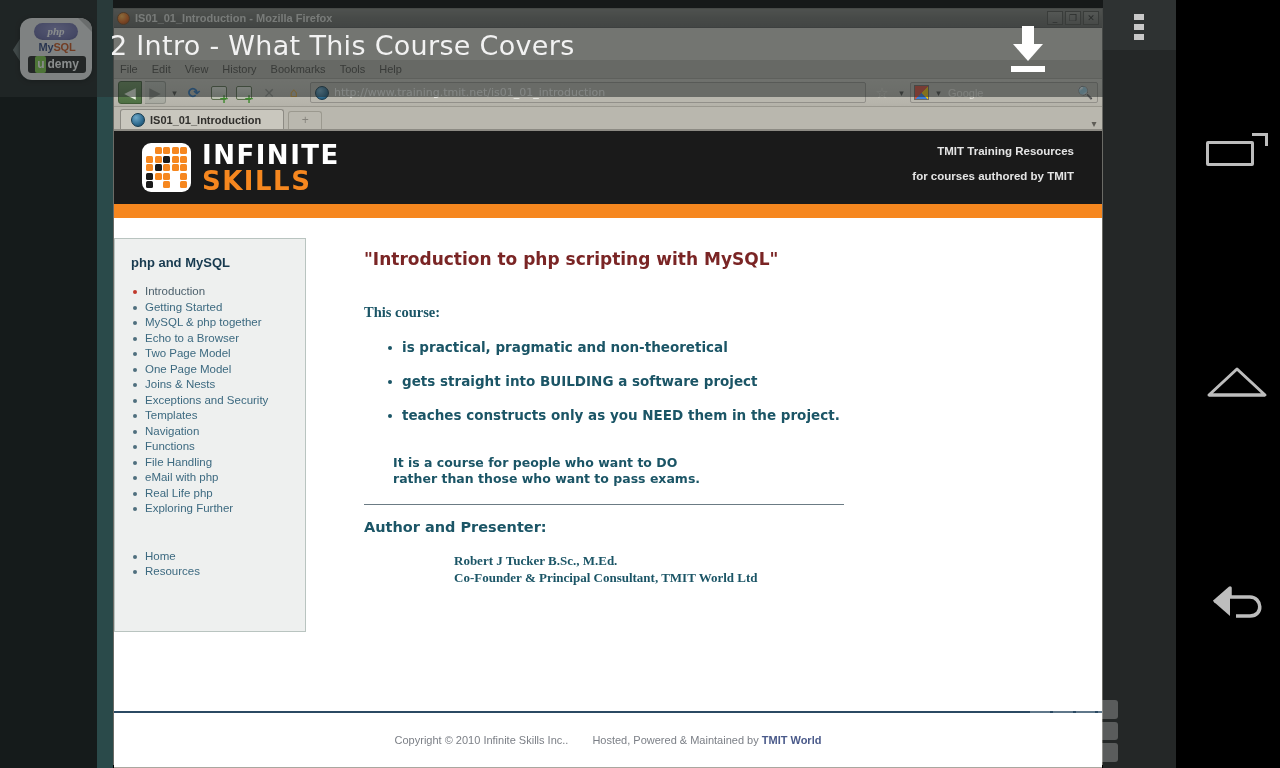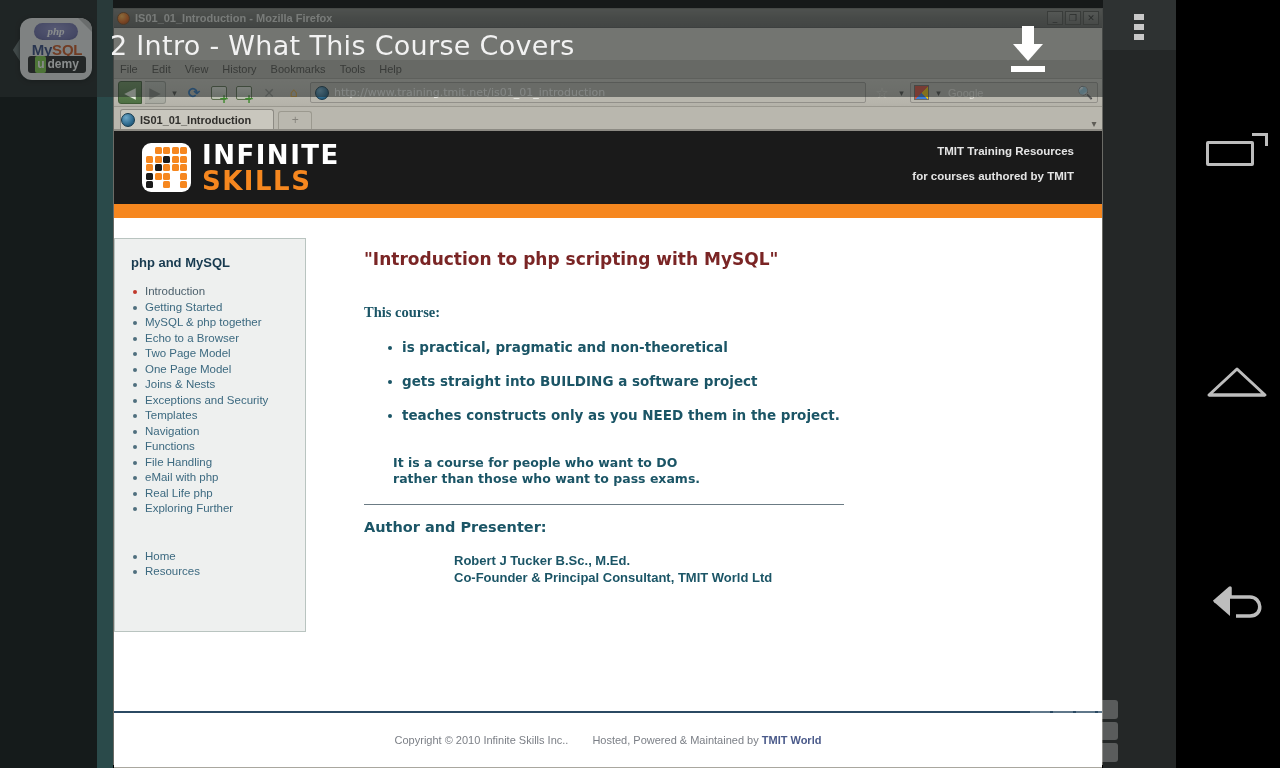--- a/index.html
+++ b/index.html
@@ -38,21 +38,21 @@
   .thumb-php {
     position: absolute; left: 14px; top: 5px;
     width: 44px; height: 17px; border-radius: 9px;
     background: radial-gradient(ellipse at 50% 35%, #8e8ec9 0%, #6a6aa8 70%, #4d4d86 100%);
     color: #fff; font-style: italic; font-weight: bold;
     font-size: 11px; line-height: 17px; text-align: center;
     font-family: "Liberation Serif", serif;
   }
   .thumb-mysql {
     position: absolute; left: 10px; top: 23px; width: 54px;
-    font-size: 15px; font-weight: bold; text-align: center;
+    font-size: 11px; font-weight: bold; text-align: center;
     color: #2b3f7a; letter-spacing: -.2px;
   }
   .thumb-mysql .sql { color: #c94f18; }
   .thumb-udemy {
     position: absolute; left: 8px; top: 38px; width: 58px; height: 17px;
     background: #1f1f1f; border-radius: 3px;
     font-size: 12px; font-weight: bold; line-height: 17px;
     color: #fff; text-align: center;
   }
   .thumb-udemy .u {
@@ -167,21 +167,21 @@
   .mag { color: #5a8a5a; font-size: 13px; }
 
   .ff-tabbar {
     height: 23px; background: #b9b7ae;
     display: flex; align-items: flex-end; padding-left: 6px;
     border-bottom: 1px solid #8d8b84;
   }
   .ff-tab {
     height: 20px; background: #c9c7be; border: 1px solid #8d8b84;
     border-bottom: none; border-radius: 3px 3px 0 0;
-    display: flex; align-items: center; gap: 5px; padding: 0 22px 0 0;
+    display: flex; align-items: center; gap: 5px; padding: 0 22px 0 10px;
   }
   .ff-tab .tab-label { font-size: 11px; font-weight: bold; color: #302f2c; }
   .tab-new {
     width: 34px; height: 18px; margin-left: 4px;
     background: #bab8af; border: 1px solid #9b998f; border-bottom: none;
     border-radius: 3px 3px 0 0;
     color: #85837c; font-size: 12px; text-align: center; line-height: 16px;
   }
   .tab-spacer { flex: 1; }
   .tab-list { width: 16px; color: #5f5d57; font-size: 10px; text-align: center; }
@@ -273,21 +273,21 @@
     margin-top: 17px; margin-left: 0px; width: 480px;
     border-top: 1px solid #6b7b84;
   }
   .mc-author {
     margin-top: 14px; font-size: 14.5px; font-weight: bold; color: #1b5566;
     font-family: "DejaVu Sans", sans-serif;
   }
   .mc-person {
     margin-top: 17px; margin-left: 90px;
     font-size: 13px; font-weight: bold; color: #1b5566; line-height: 17px;
-    font-family: Liberation Sans, sans-serif;
+    font-family: Liberation Serif, serif;
   }
 
   .page-foot {
     position: absolute; left: 0; right: 0; bottom: 0; height: 56px;
     border-top: 2px solid #2b4a63; background: #ffffff;
     display: flex; align-items: center; justify-content: center;
   }
   .foot-inner {
     font-size: 11px; color: #7b7f86; display: flex; gap: 24px;
   }

